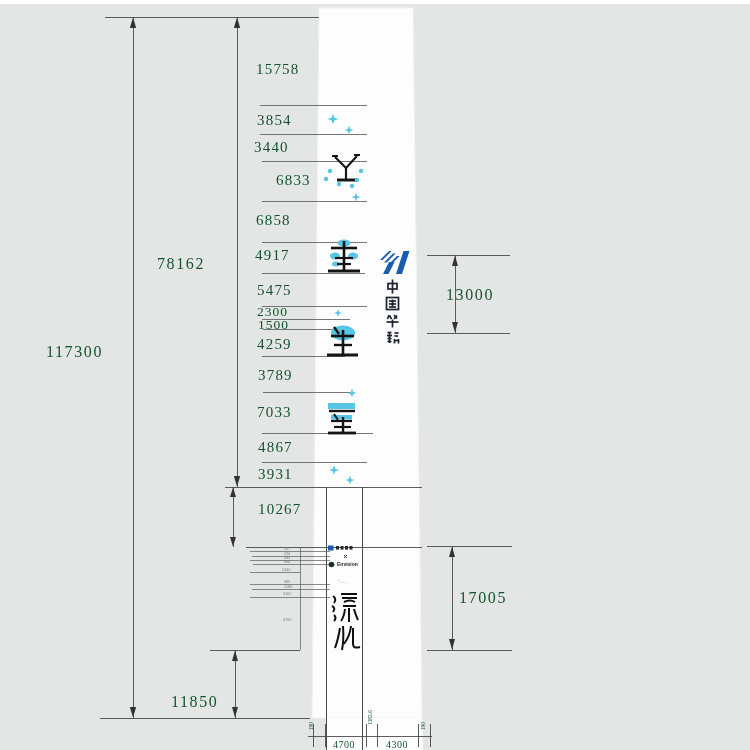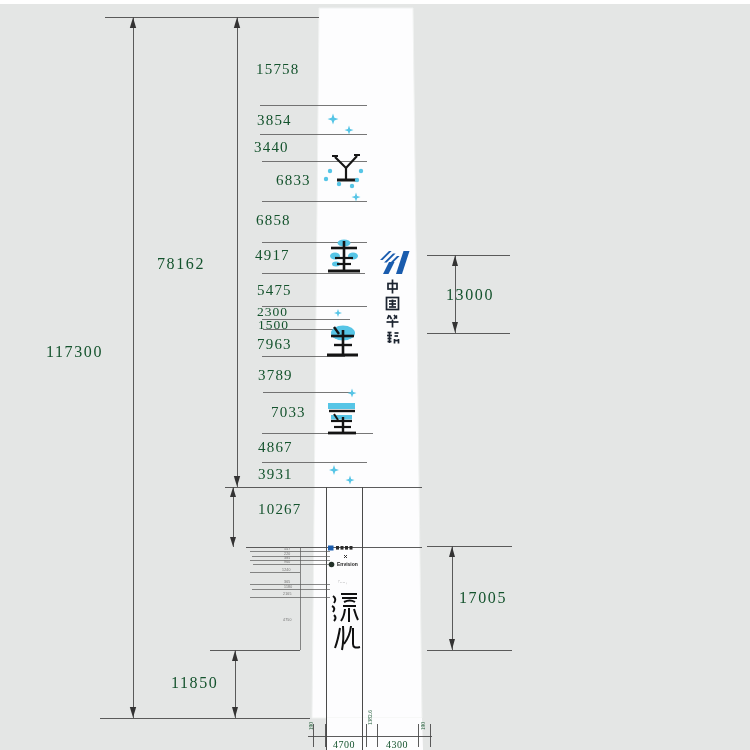--- a/index.html
+++ b/index.html
@@ -248,36 +248,36 @@
         <path d="M6,4 q-2,12 -5,20"></path>
         <path d="M9,2 q1,14 -1,24"></path>
         <path d="M17,2 q-1,10 -7,18"></path>
         <path d="M19,4 v16 q0,5 7,3"></path>
       </g>
     </g>
   </svg>
 
   <span class="lbl dim-lg" style="left:46px;top:344px;">117300</span>
   <span class="lbl dim-lg" style="left:157px;top:256px;text-align:right;">78162</span>
-  <span class="lbl dim-lg" style="left:171px;top:675px;">11850</span>
+  <span class="lbl dim-lg" style="left:171px;top:694px;">11850</span>
   <span class="lbl dim-lg" style="left:446px;top:287px;">13000</span>
   <span class="lbl dim-lg" style="left:459px;top:590px;">17005</span>
 
   <span class="lbl dim" style="left:256px;top:62px;">15758</span>
   <span class="lbl dim" style="left:257px;top:113px;">3854</span>
   <span class="lbl dim" style="left:254px;top:140px;">3440</span>
   <span class="lbl dim" style="left:257px;top:173px;margin-left:19px;">6833</span>
   <span class="lbl dim" style="left:256px;top:213px;">6858</span>
   <span class="lbl dim" style="left:255px;top:248px;">4917</span>
   <span class="lbl dim" style="left:257px;top:283px;">5475</span>
   <span class="lbl dim-sm" style="left:257px;top:305px;">2300</span>
   <span class="lbl dim-sm" style="left:258px;top:318px;">1500</span>
-  <span class="lbl dim" style="left:257px;top:337px;">7963</span>
+  <span class="lbl dim" style="left:257px;top:337px;">4259</span>
   <span class="lbl dim" style="left:258px;top:368px;">3789</span>
-  <span class="lbl dim" style="left:257px;top:405px;margin-left:14px;">7033</span>
+  <span class="lbl dim" style="left:257px;top:405px;">7033</span>
   <span class="lbl dim" style="left:258px;top:440px;">4867</span>
   <span class="lbl dim" style="left:258px;top:467px;">3931</span>
   <span class="lbl dim" style="left:258px;top:502px;">10267</span>
 
   <span class="lbl dim-rot" style="left:309px;top:722px;">190</span>
   <span class="lbl dim-base" style="left:333px;top:740px;">4700</span>
   <span class="lbl dim-rot" style="left:368px;top:710px;">1382.6</span>
   <span class="lbl dim-base" style="left:386px;top:740px;">4300</span>
   <span class="lbl dim-rot" style="left:421px;top:722px;">190</span>
 

